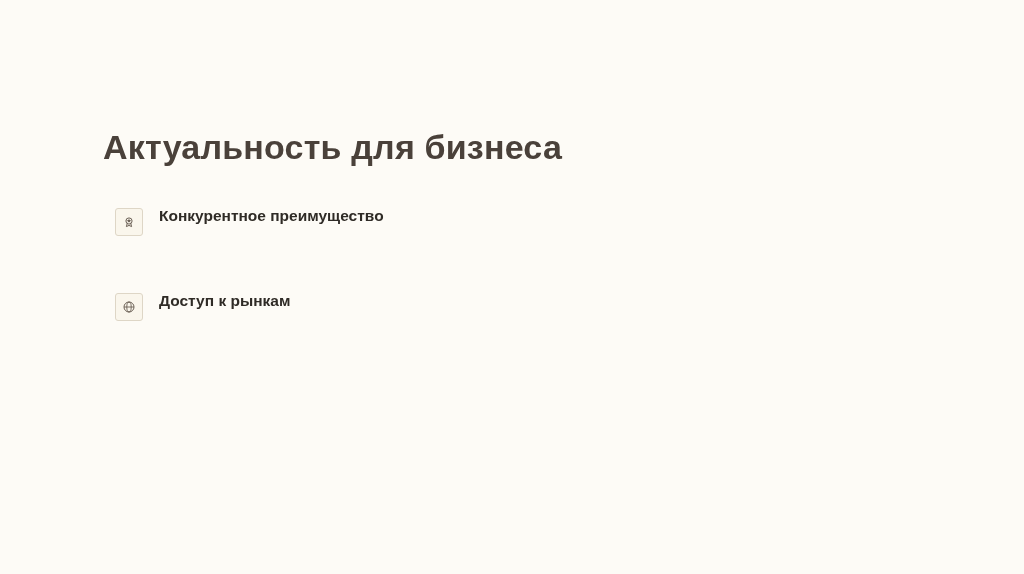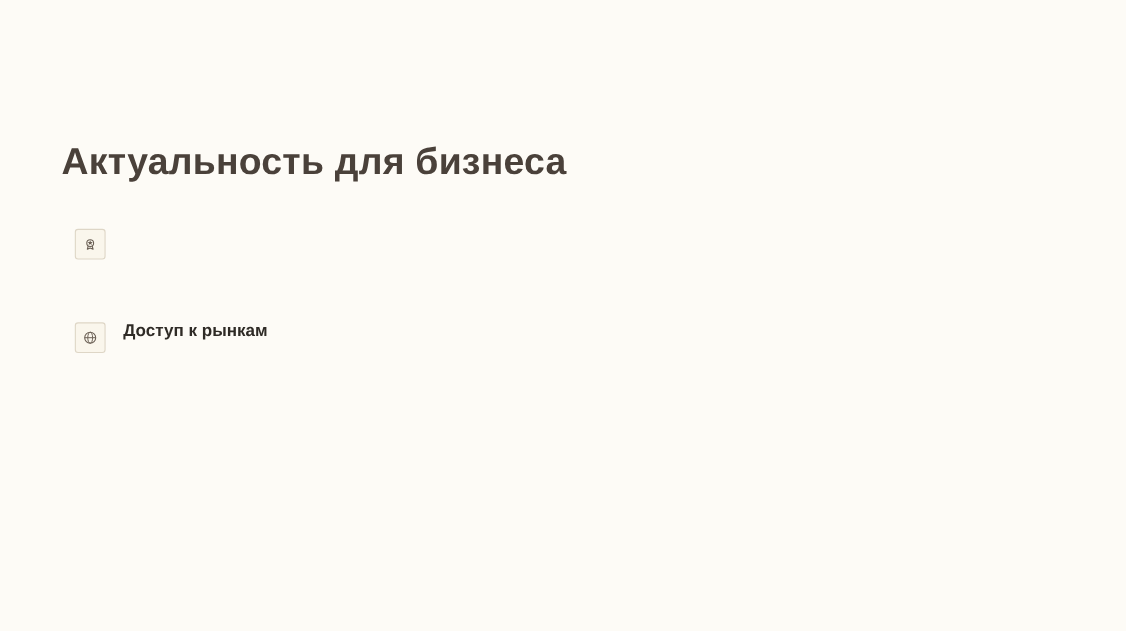--- a/index.html
+++ b/index.html
@@ -13,20 +13,21 @@
     font-family: "Liberation Sans", sans-serif;
     color: #2e2a26;
     overflow: hidden;
   }
   .slide {
     position: relative;
     width: 948px;
     height: 574px;
     box-sizing: border-box;
     padding: 0;
+    margin-left: 47px;
   }
   .slide-title {
     position: absolute;
     left: 56px;
     top: 128px;
     font-size: 34px;
     font-weight: bold;
     letter-spacing: 0.2px;
     color: #4a413a;
     margin: 0;
@@ -90,20 +91,21 @@
 
     <div class="item">
       <span class="icon-box">
         <svg width="14" height="14" viewBox="0 0 14 14" aria-hidden="true">
           <circle cx="7" cy="6" r="3.1" fill="none" stroke="#6b6055" stroke-width="1"></circle>
           <path d="M7 3.4 L7.6 5.1 L9.4 5.1 L8 6.1 L8.5 7.8 L7 6.8 L5.5 7.8 L6 6.1 L4.6 5.1 L6.4 5.1 Z" fill="#6b6055"></path>
           <path d="M5.2 8.6 L4.4 11.6 L7 10.4 L9.6 11.6 L8.8 8.6" fill="none" stroke="#6b6055" stroke-width="1" stroke-linejoin="round"></path>
         </svg>
       </span>
       <div class="item-body">
+        <p class="item-title">Конкурентное преимущество</p>
       </div>
     </div>
 
     <div class="item">
       <span class="icon-box">
         <svg width="14" height="14" viewBox="0 0 14 14" aria-hidden="true">
           <circle cx="7" cy="7" r="5" fill="none" stroke="#6b6055" stroke-width="1"></circle>
           <ellipse cx="7" cy="7" rx="2.2" ry="5" fill="none" stroke="#6b6055" stroke-width="0.9"></ellipse>
           <line x1="2" y1="7" x2="12" y2="7" stroke="#6b6055" stroke-width="0.9"></line>
         </svg>

